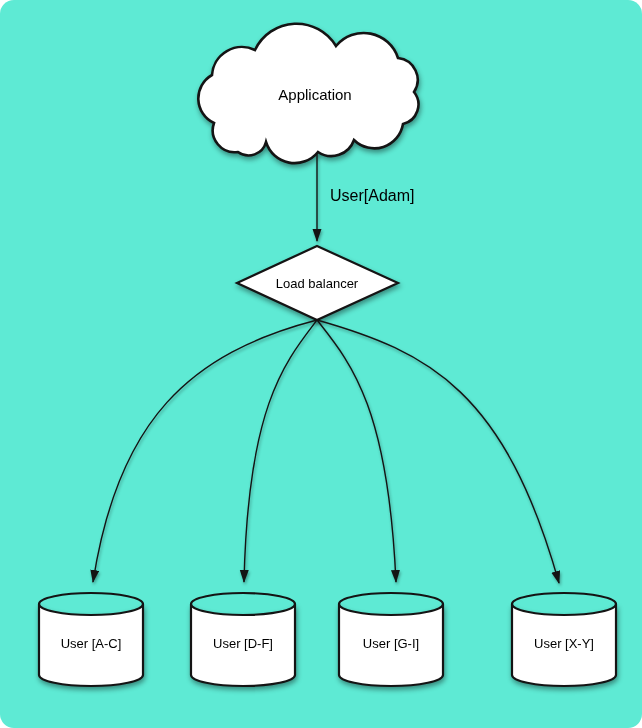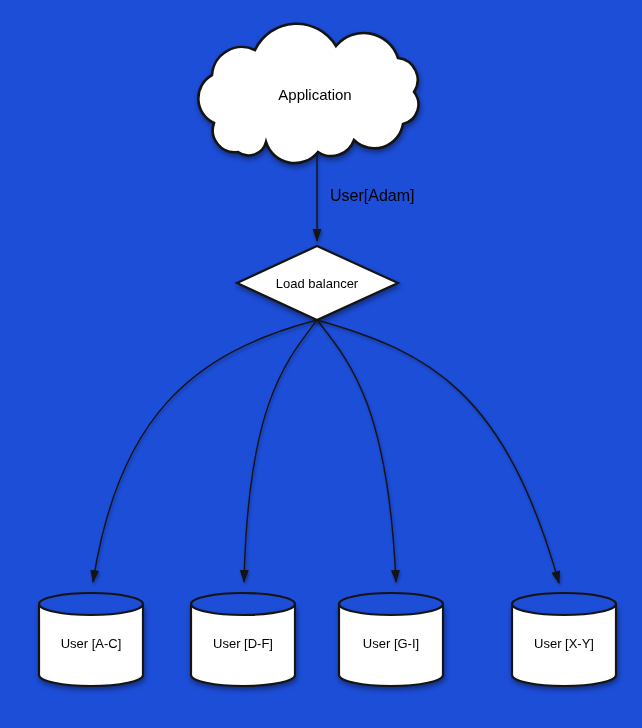--- a/index.html
+++ b/index.html
@@ -4,23 +4,24 @@
 <style>
   html, body {
     margin: 0;
     padding: 0;
     background: #ffffff;
   }
   .canvas {
     position: relative;
     width: 642px;
     height: 728px;
-    background: #1d4ed8;
+    background: #5eead4;
     overflow: hidden;
     font-family: "Liberation Sans", sans-serif;
+    border-radius: 14px;
   }
   svg { display: block; }
   .shape {
     fill: #ffffff;
     stroke: #141414;
     filter: drop-shadow(1.5px 3px 2.5px rgba(0,0,0,0.40));
   }
   .cloud-shape   { stroke-width: 2.6; }
   .diamond-shape { stroke-width: 2.2; }
   .cyl-shape     { stroke-width: 2.2; }

